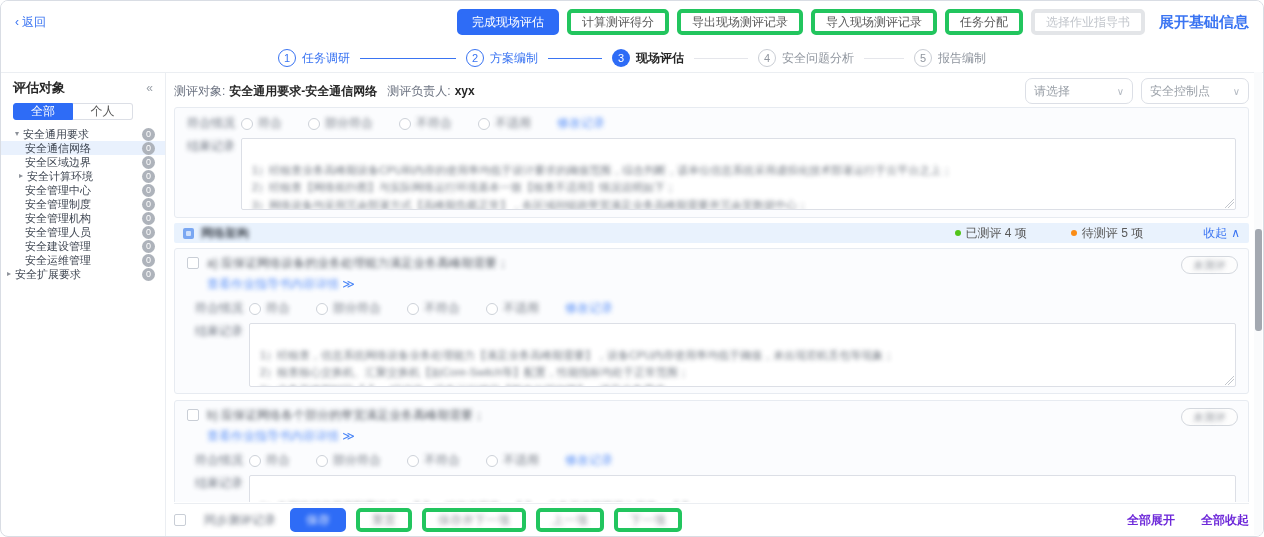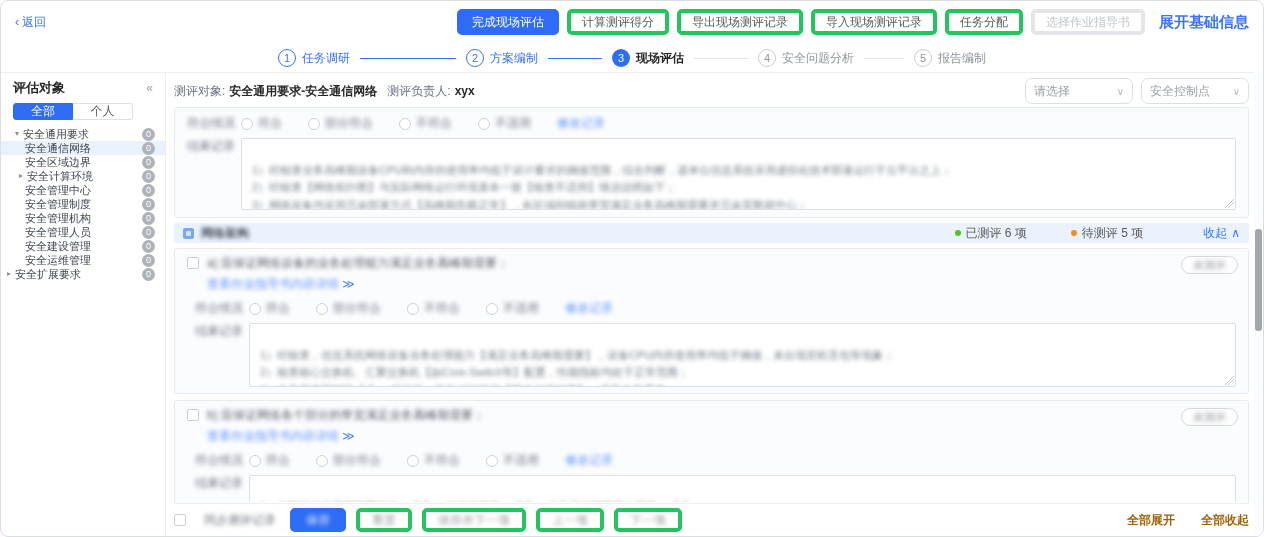--- a/index.html
+++ b/index.html
@@ -105,21 +105,21 @@
   .ta-a { height:64px; } .ta-b { height:56px; }
 
   
   .footer { position:absolute; left:8px; right:14px; bottom:0; height:33px; background:#fff;
             border-top:1px solid #ebeef2; display:flex; align-items:center; gap:10px; font-size:12px; }
   .footer .cbx { margin-top:0; }
   .f-cbx-label { color:#5a6270; margin-right:4px; }
   .btn.small { height:24px; padding:0 12px; }
   .btn.ghost { color:#8c9199; }
   .f-links { margin-left:auto; display:flex; gap:26px; }
-  .f-link { color:#a16207; cursor:pointer; font-weight:bold; }
+  .f-link { color:#6d28d9; cursor:pointer; font-weight:bold; }
 
   
   .sb-track { position:absolute; right:1px; top:71px; bottom:1px; width:8px; background:#fafbfc; }
   .sb-thumb { position:absolute; right:1px; top:228px; width:7px; height:102px; background:#a3a8b0; border-radius:3px; cursor:grab; }
 
   
   .cz { filter: blur(2.2px); opacity:.9; }
   .cz-b { filter: blur(2.2px); opacity:.9; color:#4a86f7; }
 </style>
 </head>
@@ -286,21 +286,21 @@
             </div>
           </div>
         </div>
 
         <div class="sec-head">
           <span class="sec-icon"></span>
           <span class="sec-title cz">网络架构</span>
           <div class="sec-stats">
             <span class="stat">
                 <span class="dot green"></span>
-                <span>已测评 6 项</span>
+                <span>已测评 4 项</span>
               </span>
             <span class="stat">
                 <span class="dot orange"></span>
                 <span>待测评 5 项</span>
               </span>
           </div>
           <span class="sec-collapse">
             <span>收起</span>
             <span>∧</span>
           </span>

